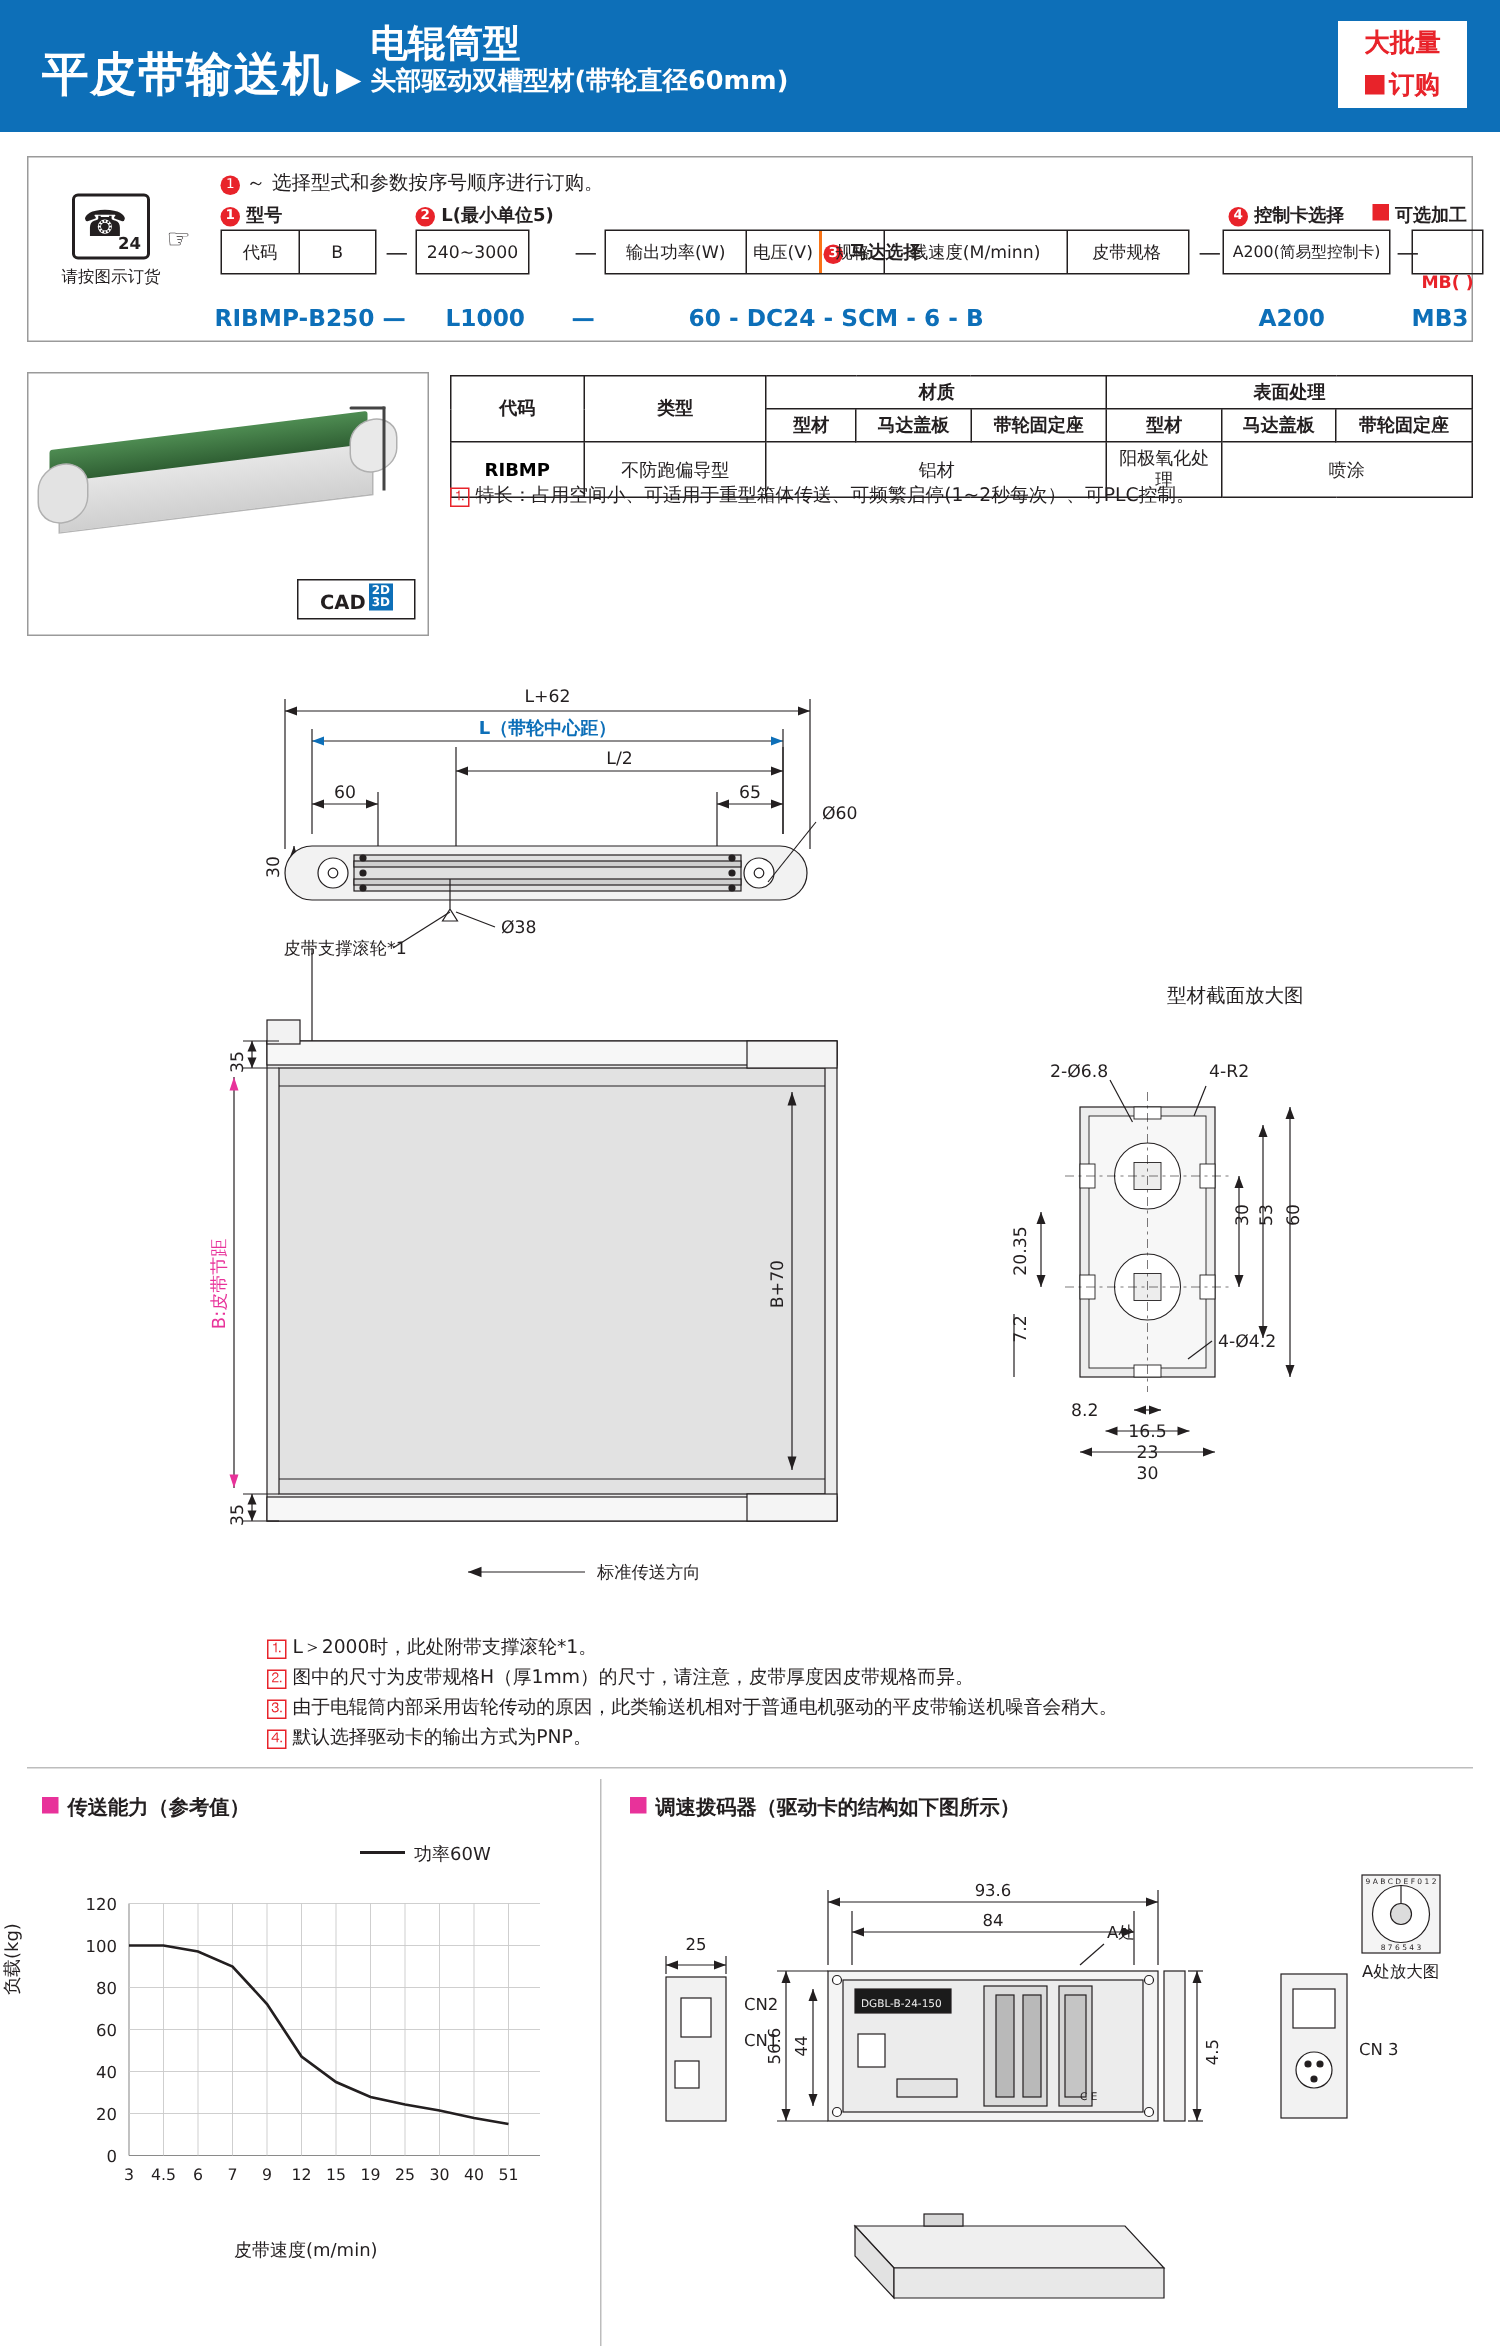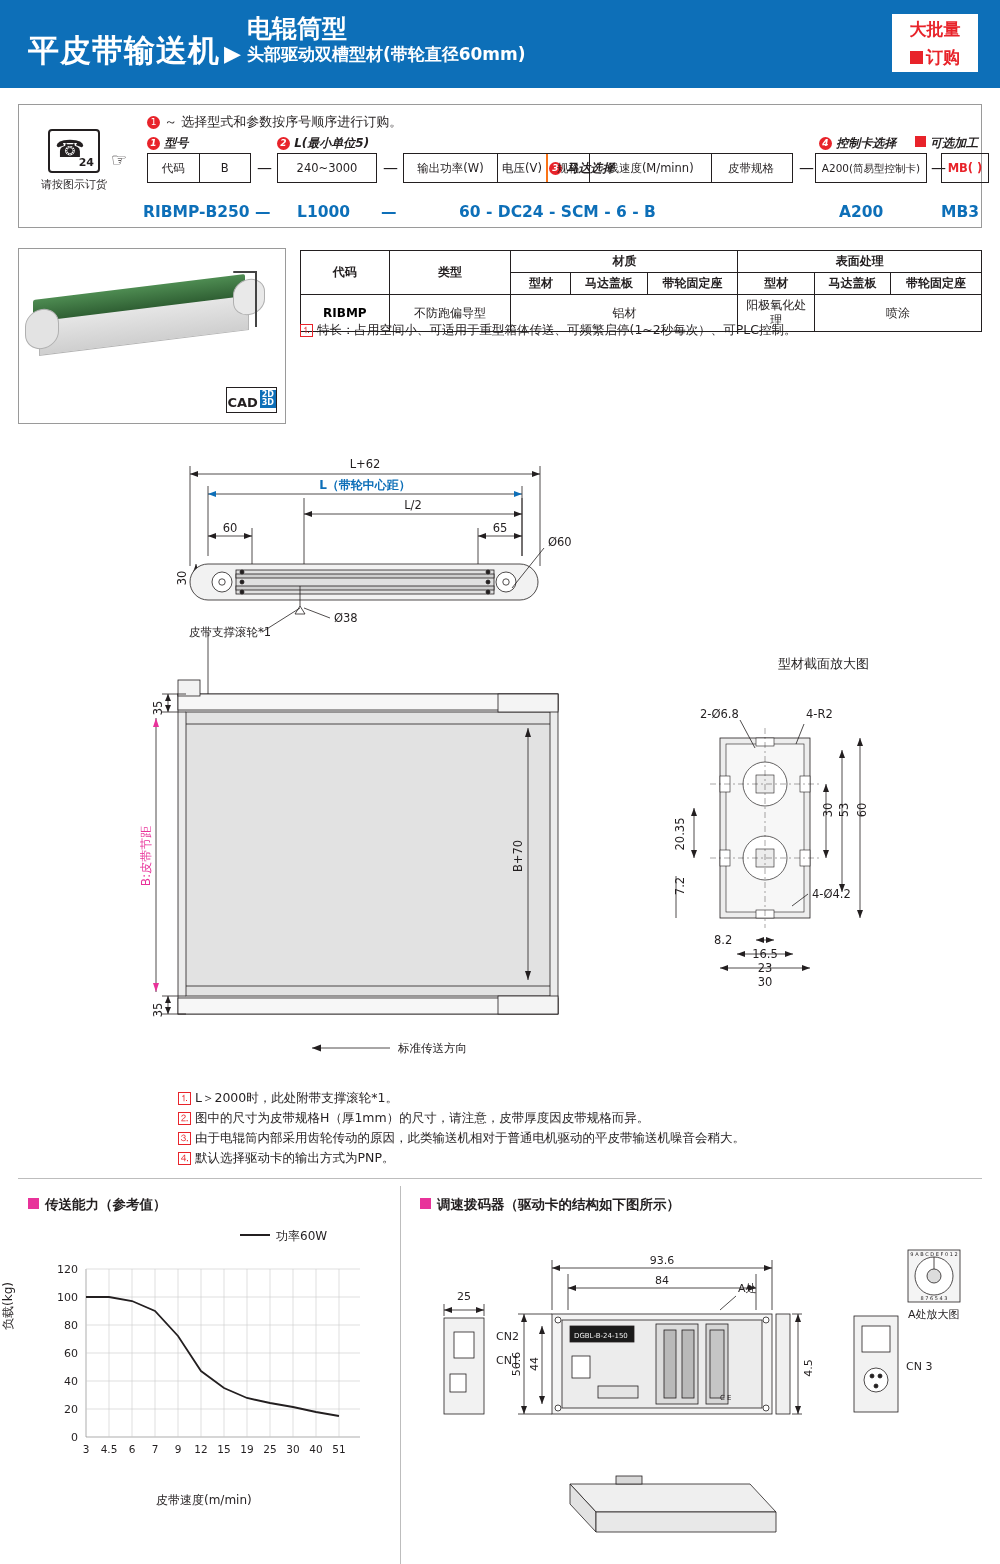--- a/index.html
+++ b/index.html
@@ -31,35 +31,35 @@
          font-size:9px; text-align:center; line-height:13px; vertical-align:1px; }
   .phone-ico { position:absolute; left:18px; top:24px; width:74px; text-align:center; }
   .phone-glyph { width:52px; height:44px; border:2px solid #231f20; border-radius:4px; margin:0 auto; position:relative; }
   .phone-glyph:before { content:"☎"; font-size:24px; position:absolute; left:5px; top:4px; }
   .phone-glyph:after { content:"24"; font-size:11px; font-weight:bold; position:absolute; right:4px; bottom:2px; }
   .phone-cap { font-size:11px; margin-top:4px; }
   .hand { position:absolute; left:92px; top:44px; font-size:18px; }
 
   .obox { position:absolute; border:1px solid #231f20; }
   .obox .t { text-align:center; font-size:11.5px; line-height:16px; }
-  .optitle { position:absolute; font-size:12px; font-weight:bold;font-style:italic; }
+  .optitle { position:absolute; font-size:12px; font-weight:bold; }
   .dash { position:absolute; font-size:15px; color:#231f20; }
   .code-line { position:absolute; top:98px; font-size:15.5px; font-weight:bold; color:#0d6fb8; }
-  .opt-red { color:#e8232a; }
+  .opt-red { color:#e8232a;margin-top:20px; }
   .sq-red { display:inline-block; width:11px; height:11px; background:#e8232a; margin-right:4px; }
 
   
   .photo { position:absolute; left:18px; top:248px; width:268px; height:176px; border:1px solid #9a9a9a; background:#fff; overflow:hidden; }
   .belt-body { position:absolute; left:20px; top:52px; width:210px; height:42px; background:linear-gradient(#eaeaea,#cfcfcf); transform:skewY(-7deg); border:1px solid #b5b5b5; }
   .belt-green { position:absolute; left:14px; top:38px; width:212px; height:22px; background:linear-gradient(#4e8c52,#2f5f33); transform:skewY(-7deg); border-radius:2px; }
   .belt-end1 { position:absolute; left:6px; top:60px; width:34px; height:40px; background:#e3e3e3; border:1px solid #b0b0b0; border-radius:50%/40%; transform:skewY(-7deg); }
   .belt-end2 { position:absolute; left:214px; top:30px; width:32px; height:36px; background:#e9e9e9; border:1px solid #b0b0b0; border-radius:50%/40%; transform:skewY(-7deg); }
   .cable { position:absolute; left:236px; top:22px; width:2px; height:56px; background:#444; }
   .cable2 { position:absolute; left:214px; top:22px; width:24px; height:2px; background:#444; border-radius:2px; }
-  .cad { position:absolute; right:8px; bottom:10px; border:1px solid #231f20; padding:2px 0; font-size:13px; font-weight:bold; }
+  .cad { position:absolute; right:8px; bottom:10px; border:1px solid #231f20; padding:2px 14px; font-size:13px; font-weight:bold; }
   .cad .c3d { display:inline-block; background:#0d6fb8; color:#fff; font-size:8px; line-height:8px; padding:1px 2px; vertical-align:2px; margin-left:2px;}
 
   
   .spec { position:absolute; left:300px; top:250px; width:682px; }
   table.spec-t { border-collapse:collapse; width:100%; font-size:12px; }
   table.spec-t th, table.spec-t td { border:1px solid #231f20; text-align:center; padding:3px 2px; line-height:15px; }
   table.spec-t th { font-weight:bold; }
   .code-cell { color:#000000; font-weight:bold; }
   .feat { position:absolute; left:300px; top:322px; width:682px; font-size:12.5px; }
   .mk { display:inline-block; width:13px; height:13px; border:1px solid #e8232a; color:#e8232a; font-size:9px;
@@ -128,21 +128,21 @@
       <div style="display:flex; height:28px;">
         <div class="t" style="width:52px; border-right:1px solid #231f20; line-height:28px;">代码</div>
         <div class="t" style="width:51px; line-height:28px;">B</div>
       </div>
     </div>
     <div class="dash" style="left:238px; top:54px;">—</div>
 
     <div class="optitle" style="left:258px; top:30px;">
       <span class="dot">2</span> <span>L(最小单位5)</span>
     </div>
-    <div class="obox" style="left:258px; top:48px; width:100px; height:30px;">
+    <div class="obox" style="left:258px; top:48px; width:76px; height:30px;">
       <div class="t" style="line-height:28px;">240~3000</div>
     </div>
     <div class="dash" style="left:364px; top:54px;">—</div>
 
     <div class="optitle" style="left:530px; top:30px;margin-top:25px;">
       <span class="dot">3</span> <span>马达选择</span>
     </div>
     <div class="obox" style="left:384px; top:48px; width:390px; height:30px;">
       <div style="display:flex; height:28px;">
         <div class="t" style="width:94px; border-right:1px solid #231f20; line-height:28px;">输出功率(W)</div>

